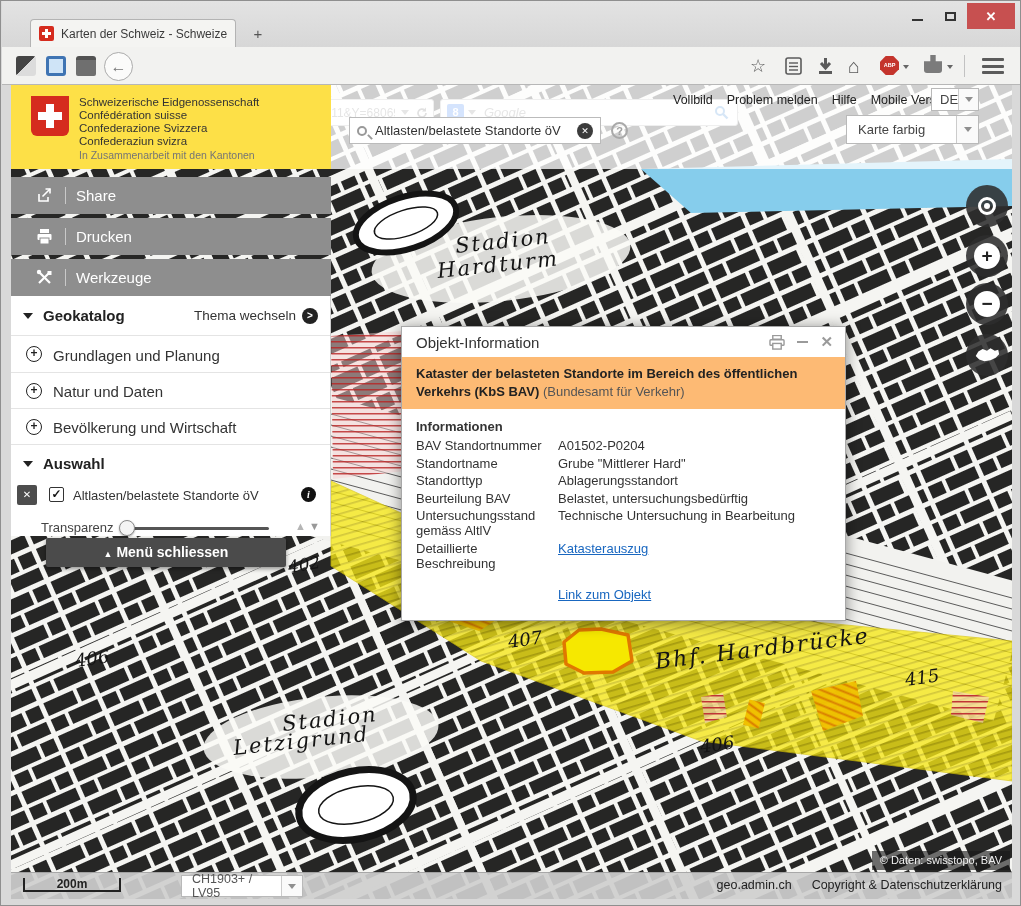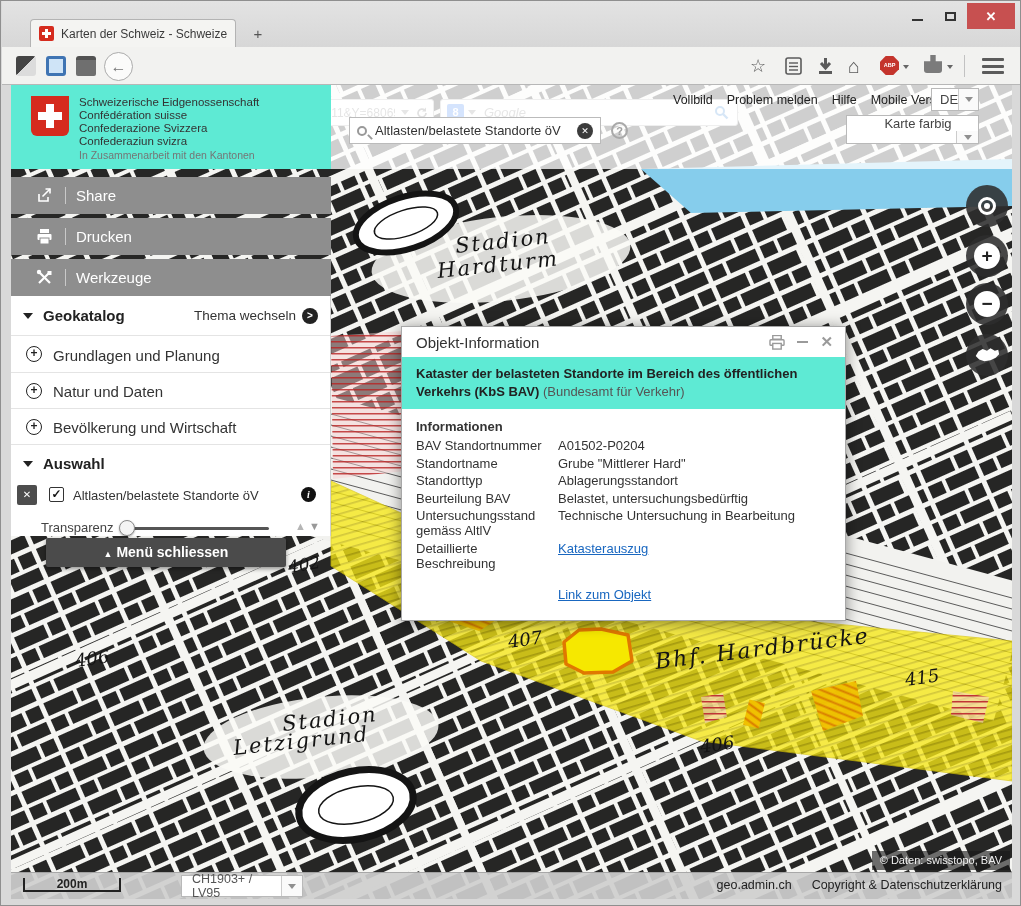--- a/index.html
+++ b/index.html
@@ -42,33 +42,33 @@
   .navicon { top:10px; color:#5b5b5b; font-size:18px; line-height:18px; }
   .tri { top:18px; width:0; height:0; border-left:3.5px solid transparent; border-right:3.5px solid transparent; border-top:4.5px solid #666; }
   #abp { left:878px; top:9px; width:19px; height:19px; background:#c4342c; color:#fff; border-radius:5px; clip-path:polygon(30% 0,70% 0,100% 30%,100% 70%,70% 100%,30% 100%,0 70%,0 30%); font-size:5.5px; font-weight:bold; text-align:center; line-height:19px; }
   #ext { left:922px; top:8px; width:18px; height:18px; background:#7b7b7b; border-radius:3px; clip-path:polygon(0 35%,35% 35%,35% 0,65% 0,65% 35%,100% 35%,100% 100%,0 100%); }
   #navsep { left:962px; top:8px; width:1px; height:22px; background:#c2c2c2; }
   #hamburger { left:980px; top:11px; width:22px; height:16px; display:flex; flex-direction:column; justify-content:space-between; }
   #hamburger i { height:3px; background:#5b5b5b; border-radius:1px; }
 
   
   #hdr-overlay { left:330px; top:84px; width:681px; height:84px; background:rgba(255,255,255,.78); }
-  #hdr-white { left:10px; top:84px; width:320px; height:84px; background:#5eead4; }
+  #hdr-white { left:10px; top:84px; width:320px; height:84px; background:#fde047; }
   .swiss-logo { position:absolute; left:20px; top:11px; width:38px; height:40px; background:#d52b1e; border-radius:0 0 6px 6px; }
   .swiss-logo .v { left:15px; top:8px; width:8px; height:24px; }
   .swiss-logo .h { left:7px; top:16px; width:24px; height:8px; }
   .logoline { font-size:11.5px; color:#333; line-height:13px; }
   #logolines { position:absolute; left:68px; top:11px; }
   #coop { position:absolute; left:68px; top:64px; font-size:10.5px; color:#757575; }
   #toplinks { left:672px; top:92px; display:flex; gap:14px; font-size:12.5px; color:#222; }
   #toplinks span { white-space:nowrap; }
   .selectbox { background:#fff; border:1px solid #b9b9b9; display:flex; align-items:center; font-size:13px; color:#444; }
   .selectbox .cbox { margin-left:auto; height:100%; border-left:1px solid #ccc; width:22px; display:flex; align-items:center; justify-content:center; background:#fafafa; }
   #de-select { left:930px; top:87px; width:48px; height:23px; padding-left:8px; }
-  #style-select { left:845px; top:114px; width:133px; height:29px; padding-left:11px;flex-direction:column; }
+  #style-select { left:845px; top:114px; width:133px; height:29px; padding-left:11px; }
   #searchbox { left:348px; top:116px; width:252px; height:27px; }
   #searchbox { background:#fff; border:1px solid #bbb; display:flex; align-items:center; padding:0 7px; }
   .mag { width:10px; height:10px; border:2px solid #999; border-radius:50%; position:relative; flex:0 0 10px; }
   .mag:after { content:""; position:absolute; left:8px; top:8px; width:6px; height:2px; background:#999; transform:rotate(45deg); }
   #searchval { font-size:13px; color:#333; margin-left:8px; flex:1; white-space:nowrap; overflow:hidden; }
   .clearbtn { width:16px; height:16px; background:#3c3c3c; color:#fff; border-radius:50%; font-size:9px; text-align:center; line-height:16px; flex:0 0 16px; }
   #helpbtn { left:610px; top:121px; width:17px; height:17px; border:2px solid #a9a9a9; border-radius:50%; color:#a0a0a0; font-weight:bold; font-size:11px; text-align:center; line-height:14px; }
 
   
   .menubar { left:10px; width:320px; height:37px; background:#8e8e8e; color:#fff; display:flex; align-items:center; font-size:15px; }
@@ -85,21 +85,21 @@
   .chk { width:15px; height:15px; border:1.5px solid #333; border-radius:2px; background:#fff; color:#111; font-size:12px; line-height:13px; text-align:center; font-weight:bold; }
   .infoc { width:15px; height:15px; background:#111; color:#fff; border-radius:50%; font-size:10px; font-weight:bold; font-style:italic; text-align:center; line-height:15px; font-family:"Liberation Serif",serif; }
   #slider-track { position:absolute; left:115px; top:13px; width:143px; height:3px; background:#555; border-radius:2px; }
   #slider-knob { position:absolute; left:108px; top:6px; width:16px; height:16px; border:1px solid #8a8a8a; background:#f4f4f4; border-radius:50%; box-shadow:0 1px 2px rgba(0,0,0,.3); }
   #menuclose { left:45px; top:537px; width:240px; height:29px; background:#4b4b4b; color:#fff; font-size:14px; font-weight:bold; text-align:center; line-height:29px; border-radius:2px; box-shadow:0 2px 4px rgba(0,0,0,.4); }
 
   
   #popup { left:400px; top:325px; width:445px; background:#fff; border:1px solid #a8a8a8; box-shadow:0 2px 14px rgba(0,0,0,.45); z-index:30; }
   #popup-title { height:30px; display:flex; align-items:center; padding:0 12px 0 14px; font-size:15px; color:#333; }
   #popup-icons { margin-left:auto; display:flex; align-items:center; gap:12px; color:#9a9a9a; }
-  #popup-sub { background:#5eead4; padding:8px 14px; font-size:13px; line-height:1.4; color:#555; }
+  #popup-sub { background:#fdba74; padding:8px 14px; font-size:13px; line-height:1.4; color:#555; }
   #popup-sub b { color:#222; }
   #popup-body { padding:10px 14px 16px 14px; font-size:13px; color:#333; }
   .irow { display:flex; margin:2.5px 0; }
   .irow .lb { width:142px; flex:0 0 142px; padding-right:8px; }
   .irow .vl { flex:1; }
   a.plink { color:#1967c0; text-decoration:underline; }
   .minbar { display:inline-block; width:11px; height:2.5px; background:#9a9a9a; }
 
   
   .mapctl { left:965px; width:42px; height:42px; background:rgba(45,45,45,.88); border-radius:50%; display:flex; align-items:center; justify-content:center; z-index:20; }

